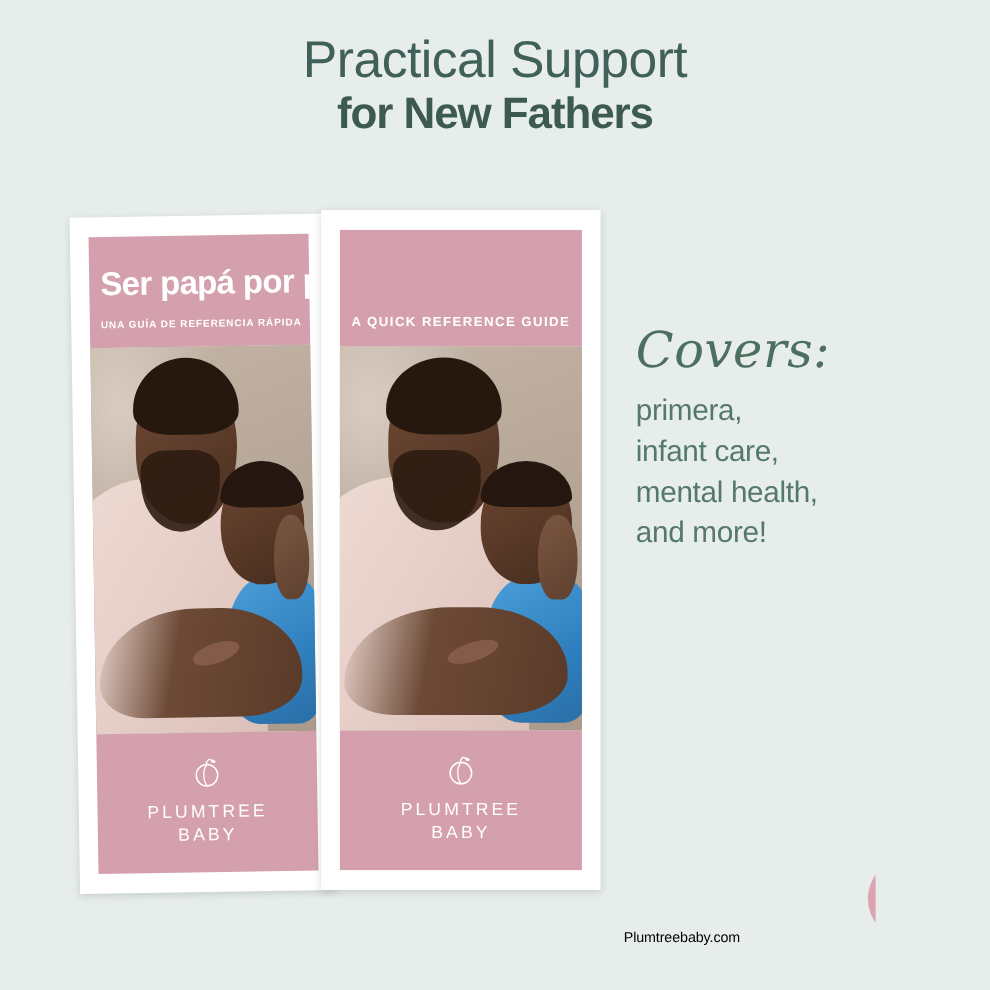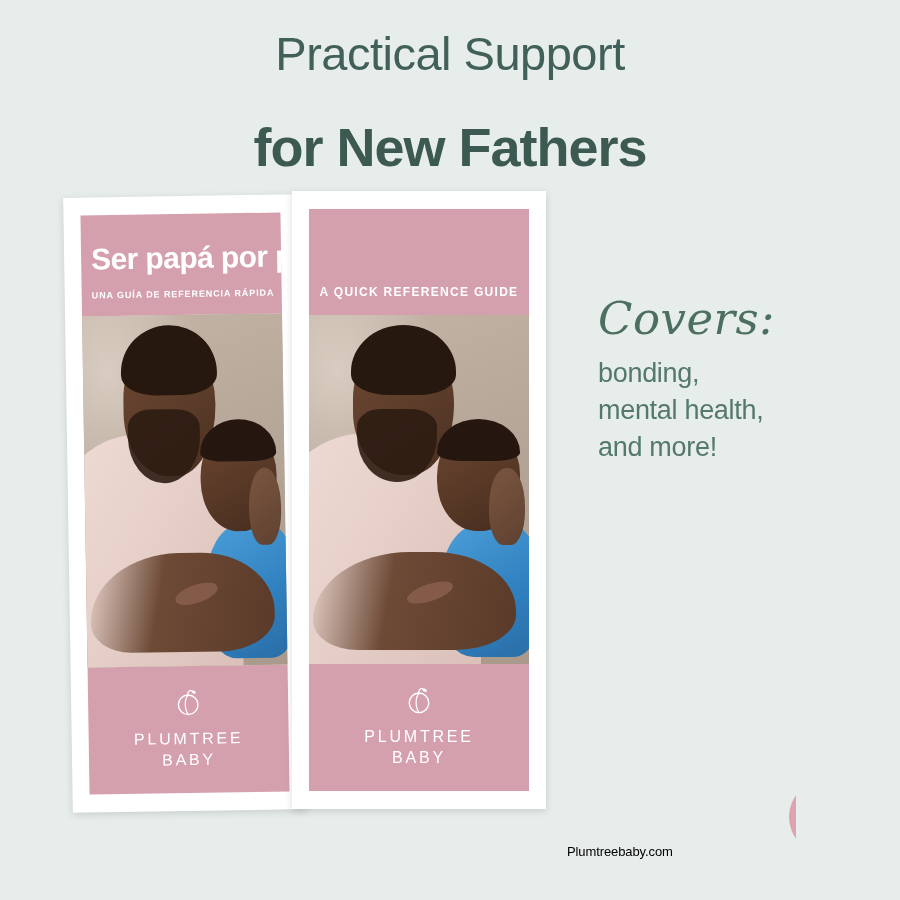--- a/index.html
+++ b/index.html
@@ -36,26 +36,25 @@
   }
   .headline-line1 {
     display: block;
     font-size: 47px;
     font-weight: 400;
     line-height: 1.18;
     color: #42605a;
   }
   .headline-line2 {
     display: block;
-    font-size: 54px;
+    font-size: 40px;
     font-weight: 700;
     line-height: 1.12;
     color: #3c5a52;
     letter-spacing: -1px;
-    margin-top: 36px;
   }
 
   
   .brochure {
     position: absolute;
     background: #ffffff;
     box-shadow: 0 2px 7px rgba(80,95,90,0.22);
     overflow: hidden;
   }
 
@@ -207,21 +206,20 @@
     transform: rotate(-18deg);
     opacity: .85;
   }
 
   
   .covers-block {
     position: absolute;
     left: 578px;
     top: 296px;
     width: 300px;
-    margin-left: 20px;
   }
   .covers-script {
     font-family: "DejaVu Serif", serif;
     font-style: italic;
     font-weight: 400;
     font-size: 45px;
     color: #4d6f60;
     letter-spacing: 0.5px;
     line-height: 1;
     margin-bottom: 14px;
@@ -355,21 +353,22 @@
           <span>BABY</span>
         </div>
       </div>
 
     </div>
   </div>
 
   <div class="covers-block">
     <div class="covers-script">Covers:</div>
     <div class="covers-list">
-      <span>bonding,</span>
+      <span>primera,</span>
+      <span>infant care,</span>
       <span>mental health,</span>
       <span>and more!</span>
     </div>
   </div>
 
   <div class="footer-right">Plumtreebaby.com</div>
 
   <svg class="peach-logo" viewBox="0 0 108 108">
     <circle cx="54" cy="69" r="37" fill="#dda3b1"></circle>
     <path d="M54 32 C38 44 38 94 54 106" fill="none" stroke="#f0dbe0" stroke-width="2.6"></path>

